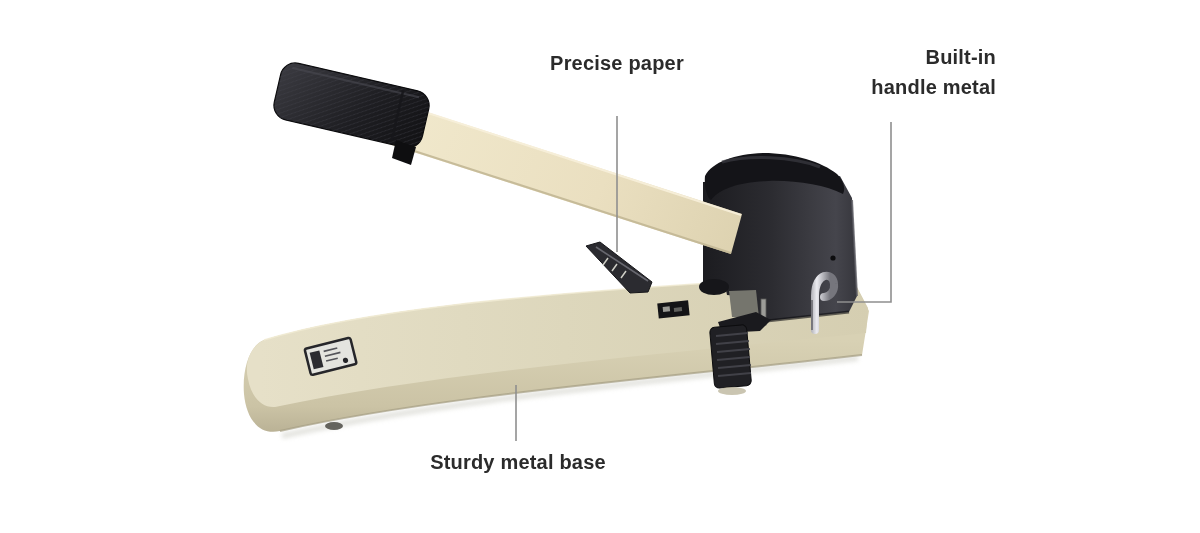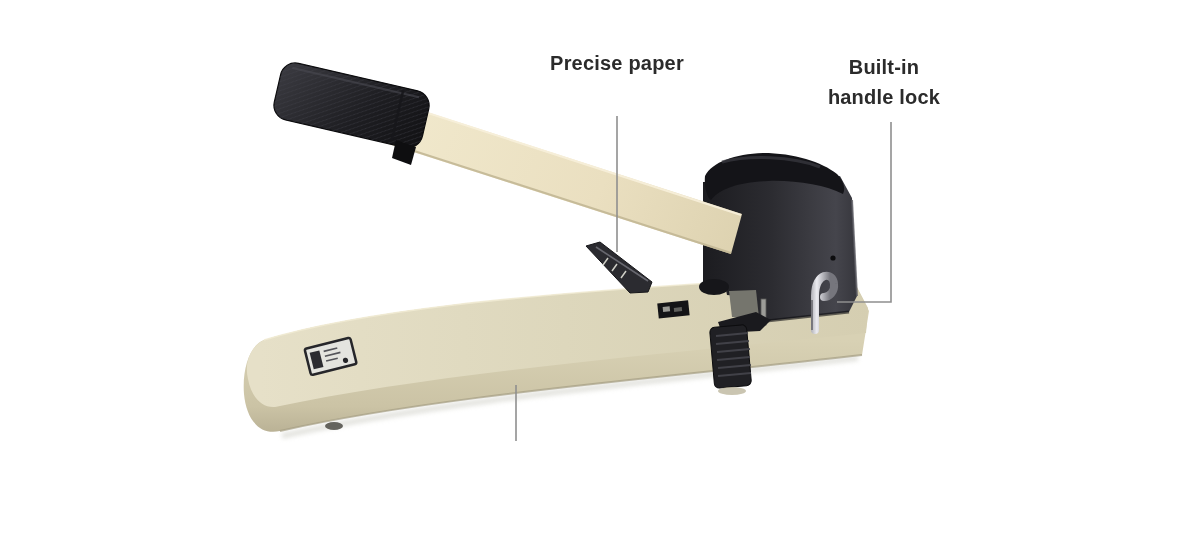--- a/index.html
+++ b/index.html
@@ -22,21 +22,21 @@
   #illustration{position:absolute;left:0;top:0;}
   .callout{
     position:absolute;
     text-align:center;
     color:var(--label_text);
     font:bold 20px/30px "Liberation Sans", sans-serif;
     letter-spacing:0.2px;
   }
   .callout span{display:block;}
   #label-paper-guide{left:505px;top:48px;width:224px;}
-  #label-handle-lock{left:772px;top:52px;width:224px;}
+  #label-handle-lock{left:772px;top:42px;width:224px;text-align:right;}
   #label-metal-base{left:388px;top:447px;width:260px;}
 </style>
 </head>
 <body>
 
 <div id="stage">
 
   <svg id="illustration" width="1200" height="533" viewBox="0 0 1200 533" role="img" aria-label="Heavy-duty hole punch with black lever handle, black punch head and long cream metal base, shown on a white background with three part callouts">
     <defs>
       <linearGradient id="baseTopGrad" gradientUnits="userSpaceOnUse" x1="260" y1="320" x2="870" y2="330">
@@ -162,15 +162,18 @@
     <path d="M 617,116 L 617,252" fill="none" stroke="var(--leader_line)" stroke-width="1.6"></path>
     <path d="M 891,122 L 891,302 L 837,302" fill="none" stroke="var(--leader_line)" stroke-width="1.6"></path>
     <path d="M 516,385 L 516,441" fill="none" stroke="var(--leader_line)" stroke-width="1.6"></path>
   </svg>
 
   <div class="callout" id="label-paper-guide">
     <span>Precise paper</span>
   </div>
   <div class="callout" id="label-handle-lock">
     <span>Built-in</span>
-    <span>handle lock</span>
+    <span>handle metal</span>
+  </div>
+  <div class="callout" id="label-metal-base">
+    <span>Sturdy metal base</span>
   </div>
 </div>
 
 </body></html>

